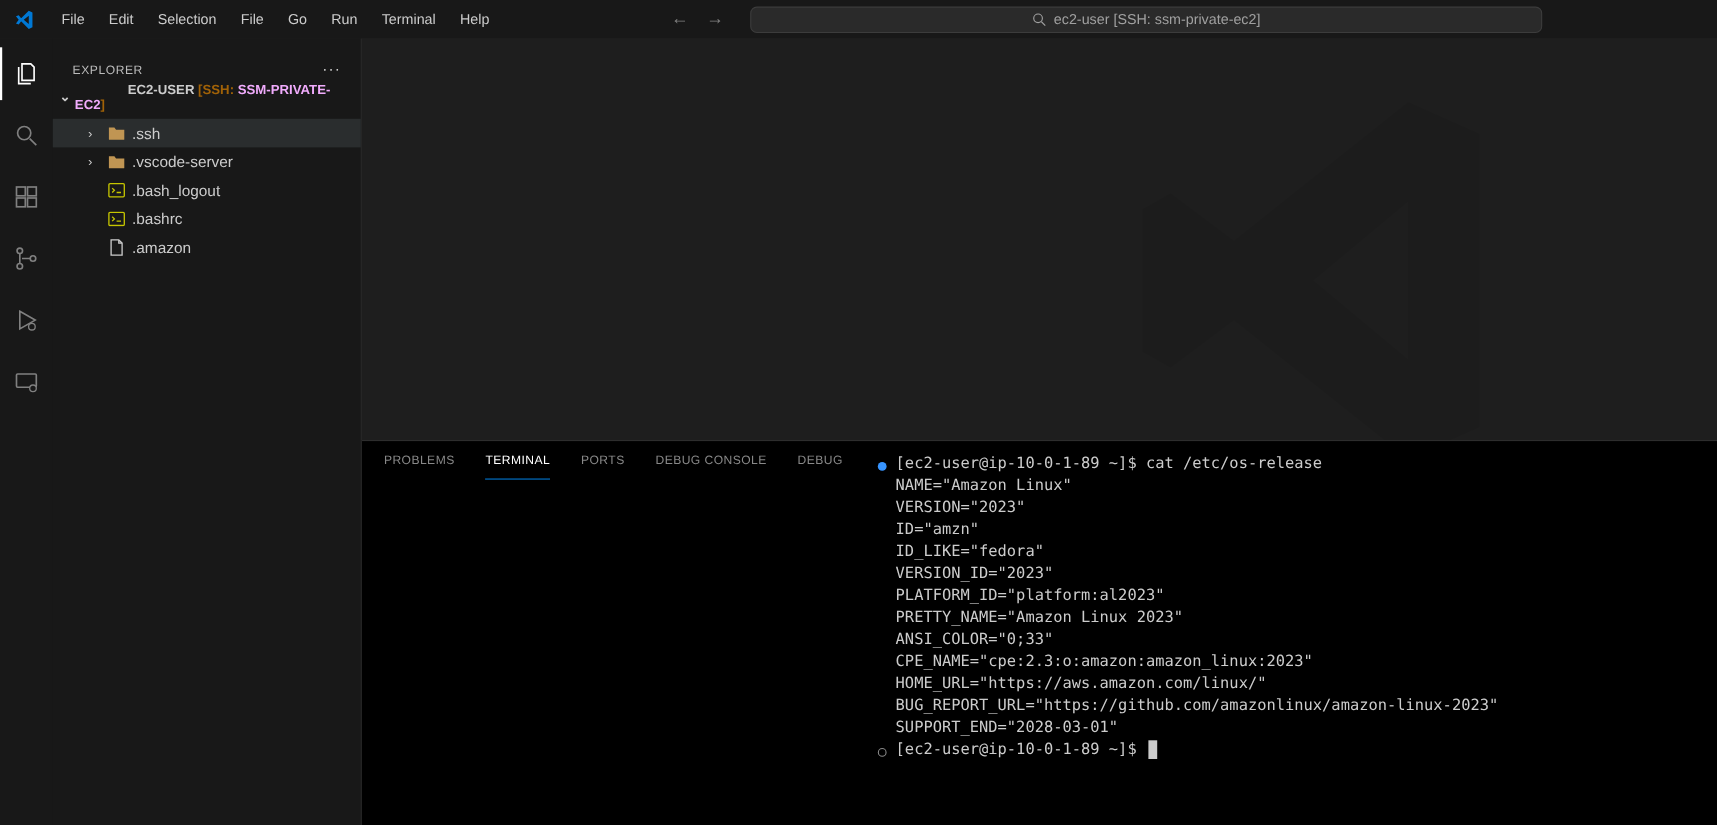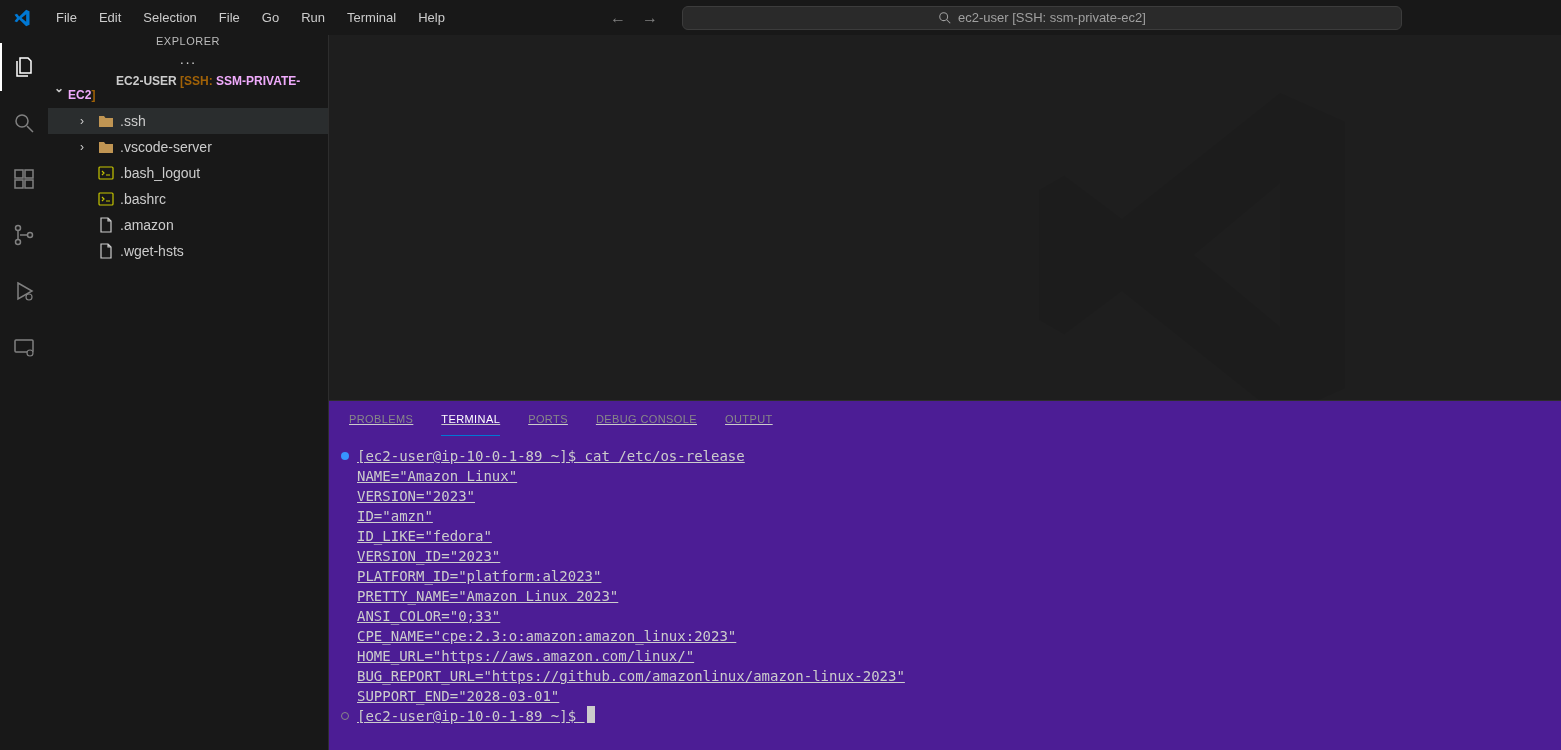--- a/index.html
+++ b/index.html
@@ -90,26 +90,25 @@
       width: 281px;
       background: #181818;
       border-right: 1px solid #2d2d2d;
       display: flex;
       flex-direction: column;
     }
     .sidebar-header {
       height: 35px;
       padding: 0 18px;
       display: flex;
-      align-items: center;
+      align-items: flex-end;
       justify-content: space-between;
       color: #bbbbbb;
       font-size: 11px;
       letter-spacing: 0.5px;
-      flex-direction: column;
     }
     .sidebar-more { color: #cccccc; cursor: pointer; letter-spacing: 1px; font-size: 14px; }
     .workspace-title {
       padding: 4px 6px;
       display: flex;
       align-items: center;
       gap: 4px;
       font-size: 12px;
       font-weight: 600;
       cursor: pointer;
@@ -150,25 +149,24 @@
     }
     .watermark {
       position: absolute;
       right: 180px;
       top: 40px;
       opacity: 0.05;
     }
     
     .panel {
       height: 350px;
-      background: #4c1d95;
+      background: #000000;
       border-top: 1px solid #2d2d2d;
       display: flex;
-      flex-direction: column;
-      text-decoration: underline;
+      flex-direction: row;
     }
     .panel-tabs {
       height: 35px;
       display: flex;
       align-items: center;
       gap: 28px;
       padding: 0 20px;
       font-size: 11px;
       letter-spacing: 0.4px;
     }
@@ -191,21 +189,21 @@
     .terminal {
       flex: 1;
       padding: 10px 12px;
       font-family: "Consolas", "Menlo", monospace;
       font-size: 14px;
       line-height: 20px;
       color: #cccccc;
       overflow: hidden;
       white-space: pre;
     }
-    .term-line { display: flex; align-items: flex-start; }
+    .term-line { display: flex; align-items: center; }
     .term-dot {
       width: 8px; height: 8px;
       border-radius: 50%;
       margin-right: 8px;
       margin-top: 6px;
       flex-shrink: 0;
     }
     .term-dot.filled { background: #3794ff; }
     .term-dot.hollow { border: 1px solid #888888; }
     .term-cursor {
@@ -351,44 +349,34 @@
         <div class="tree-item">
           <span class="tree-indent"></span>
           <span class="tree-chev"></span>
           <span class="tree-icon">
             <svg width="14" height="16" viewBox="0 0 14 16">
               <path class="file-icon" fill="none" stroke-width="1.2" d="M2 1h7l3 3v11H2V1z M9 1v3h3"></path>
             </svg>
           </span>
           <span>.amazon</span>
         </div>
-        <div class="tree-item">
-          <span class="tree-indent"></span>
-          <span class="tree-chev"></span>
-          <span class="tree-icon">
-            <svg width="14" height="16" viewBox="0 0 14 16">
-              <path class="file-icon" fill="none" stroke-width="1.2" d="M2 1h7l3 3v11H2V1z M9 1v3h3"></path>
-            </svg>
-          </span>
-          <span>.wget-hsts</span>
-        </div>
       </div>
   </div>
 
   <div class="center">
     <div class="editor-area">
       <svg class="watermark" width="360" height="360" viewBox="0 0 100 100">
         <path fill="#000" d="M72 5 l18 8 v74 l-18 8 L28 60 12 72 5 68 V32 l7-4 16 12 L72 5z M72 30 L48 50 72 70 V30z"></path>
       </svg>
     </div>
 
     <div class="panel">
       <div class="panel-tabs" id="panel-tabs">
           <div class="panel-tab">PROBLEMS</div>
           <div class="panel-tab active">TERMINAL</div>
           <div class="panel-tab">PORTS</div>
           <div class="panel-tab">DEBUG CONSOLE</div>
-          <div class="panel-tab">OUTPUT</div>
+          <div class="panel-tab">DEBUG</div>
         </div>
       <div class="terminal" id="terminal"><div class="term-line"><span class="term-dot filled"></span><span>[ec2-user@ip-10-0-1-89 ~]$ cat /etc/os-release</span></div><div class="term-line"><span style="width:16px;flex-shrink:0"></span><span>NAME="Amazon Linux"</span></div><div class="term-line"><span style="width:16px;flex-shrink:0"></span><span>VERSION="2023"</span></div><div class="term-line"><span style="width:16px;flex-shrink:0"></span><span>ID="amzn"</span></div><div class="term-line"><span style="width:16px;flex-shrink:0"></span><span>ID_LIKE="fedora"</span></div><div class="term-line"><span style="width:16px;flex-shrink:0"></span><span>VERSION_ID="2023"</span></div><div class="term-line"><span style="width:16px;flex-shrink:0"></span><span>PLATFORM_ID="platform:al2023"</span></div><div class="term-line"><span style="width:16px;flex-shrink:0"></span><span>PRETTY_NAME="Amazon Linux 2023"</span></div><div class="term-line"><span style="width:16px;flex-shrink:0"></span><span>ANSI_COLOR="0;33"</span></div><div class="term-line"><span style="width:16px;flex-shrink:0"></span><span>CPE_NAME="cpe:2.3:o:amazon:amazon_linux:2023"</span></div><div class="term-line"><span style="width:16px;flex-shrink:0"></span><span>HOME_URL="https://aws.amazon.com/linux/"</span></div><div class="term-line"><span style="width:16px;flex-shrink:0"></span><span>BUG_REPORT_URL="https://github.com/amazonlinux/amazon-linux-2023"</span></div><div class="term-line"><span style="width:16px;flex-shrink:0"></span><span>SUPPORT_END="2028-03-01"</span></div><div class="term-line"><span class="term-dot hollow"></span><span>[ec2-user@ip-10-0-1-89 ~]$ </span><span class="term-cursor"></span></div></div>
     </div>
   </div>
 </div>
 
 </body></html>

